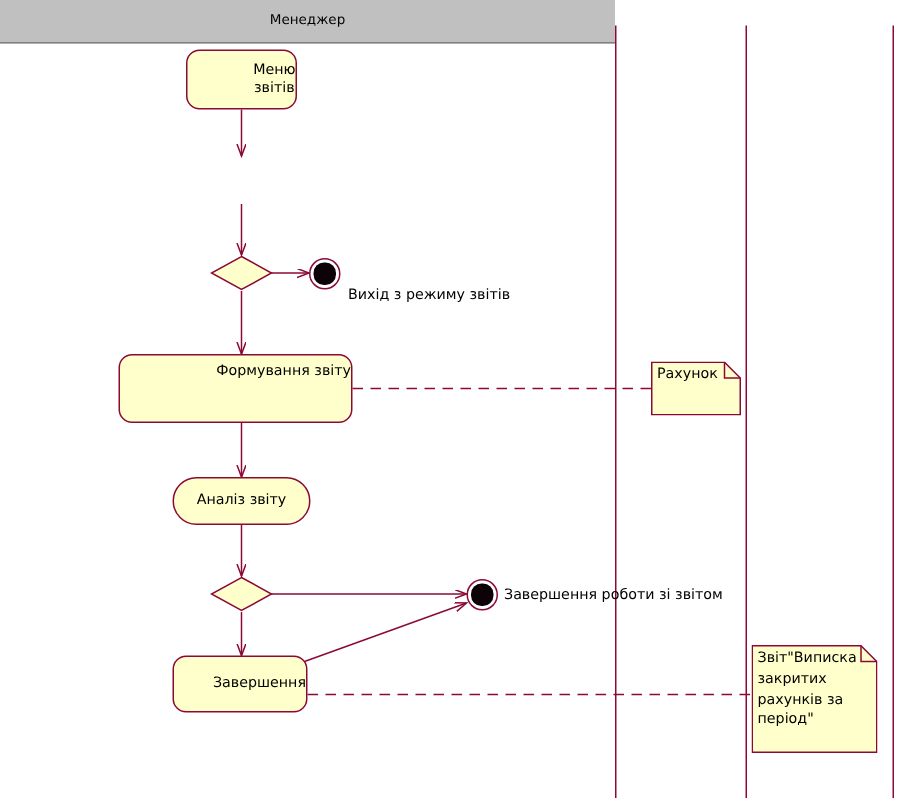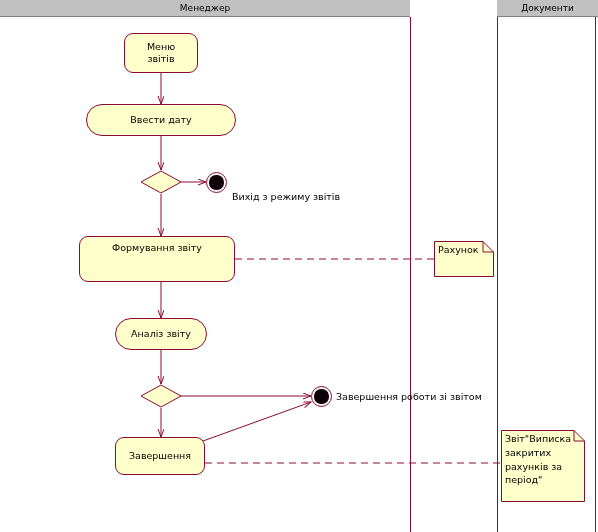--- a/index.html
+++ b/index.html
@@ -12,21 +12,21 @@
     width: 598px;
     height: 532px;
     background: #ffffff;
     font-family: "DejaVu Sans", sans-serif;
     overflow: hidden;
   }
   
   .lane-header {
     position: absolute;
     top: 0;
-    height: 17px;
+    height: 29px;
     background: #c0c0c0;
     border-bottom: 1px solid #808080;
     box-sizing: border-box;
     display: flex;
     align-items: center;
     justify-content: center;
     font-size: 9px;
     color: #000000;
     white-space: nowrap;
     overflow: hidden;
@@ -43,21 +43,21 @@
     background: #ffffcc;
     border: 1px solid #8b0a35;
     display: flex;
     align-items: center;
     justify-content: center;
     text-align: center;
     font-size: 9.5px;
     color: #000000;
     line-height: 1.25;
   }
-  .node.rounded { border-radius: 9px; }
+  .node.rounded { border-radius: 9px; justify-content: flex-end; }
   .node.stadium { border-radius: 999px; }
   
   .diamond {
     position: absolute;
     box-sizing: border-box;
   }
   .diamond > svg { display: block; }
   
   .final-state {
     position: absolute;
@@ -108,23 +108,20 @@
     pointer-events: none;
   }
 </style>
 </head>
 <body>
 
 <div id="canvas">
 
   <div class="lane-header" style="left:0; width:410px;">
     <span>Менеджер</span>
-  </div>
-  <div class="lane-header" style="left:497px; width:101px;">
-    <span>Документи</span>
   </div>
 
   <div class="lane-divider" style="left:410px; top:17px; height:515px;"></div>
   <div class="lane-divider" style="left:497px; top:17px; height:515px;"></div>
   <div class="lane-divider" style="left:595px; top:17px; height:515px;"></div>
 
   <svg id="wires" viewBox="0 0 598 532">
     <defs>
       <marker id="arrow" markerWidth="10" markerHeight="10" refX="8" refY="3" orient="auto" markerUnits="strokeWidth">
         <path d="M0,0 L8,3 L0,6" fill="none" stroke="#8b0a35" stroke-width="1"></path>
@@ -153,23 +150,20 @@
       <line x1="235" y1="259" x2="434" y2="259" stroke-dasharray="7,5"></line>
       <line x1="205" y1="463" x2="501" y2="463" stroke-dasharray="7,5"></line>
     </g>
   </svg>
 
   <div class="node rounded" style="left:124px; top:33px; width:74px; height:40px;">
     <span style="white-space:pre-line;">Меню
 звітів</span>
   </div>
 
-  <div class="node stadium" style="left:86px; top:104px; width:150px; height:32px;">
-    <span>Ввести дату</span>
-  </div>
 
   <div class="diamond" style="left:140px; top:170px; width:42px; height:24px;">
     <svg width="42" height="24" viewBox="0 0 42 24">
       <polygon points="21,1 41,12 21,23 1,12" fill="#ffffcc" stroke="#8b0a35" stroke-width="1"></polygon>
     </svg>
   </div>
 
   <div class="final-state" style="left:206px; top:172px; width:21px; height:21px;">
     <div class="inner"></div>
   </div>

